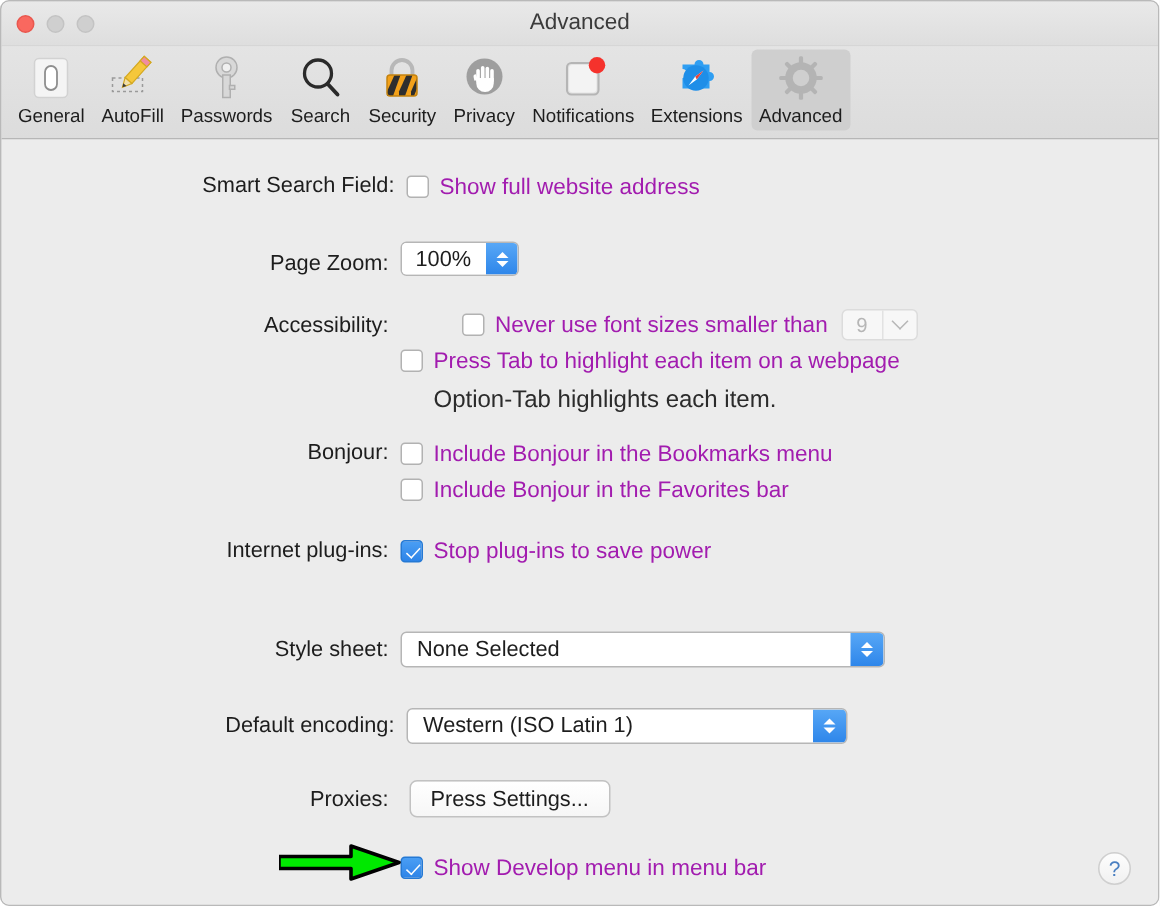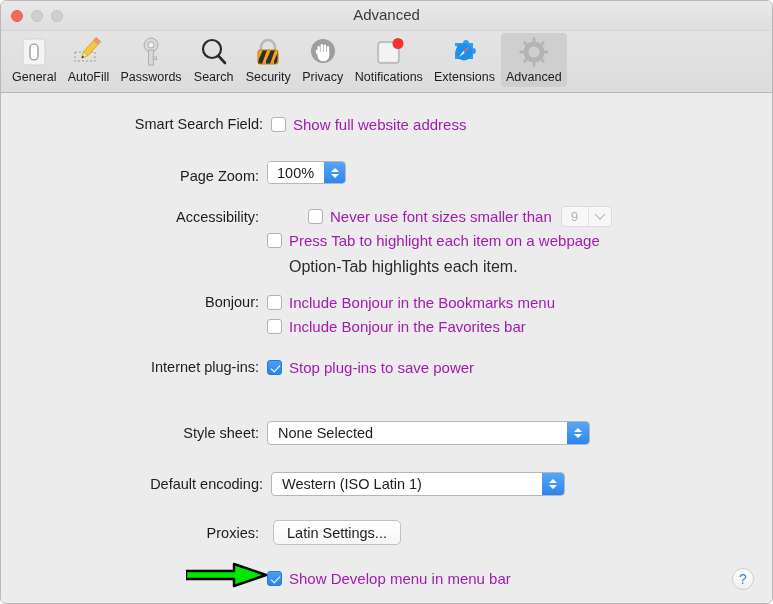--- a/index.html
+++ b/index.html
@@ -503,21 +503,21 @@
         <span class="pval">Western (ISO Latin 1)</span>
         <span class="parr">
           <span class="tri-up"></span>
           <span class="tri-dn"></span>
         </span>
       </div>
     </div>
 
     <div class="row" style="left:0; top:427px; align-items:center;">
       <div class="lbl" style="width:258px;">Proxies:</div>
-      <div class="pushbtn" style="margin-left:14px;">Latin Settings...</div>
+      <div class="pushbtn" style="margin-left:14px;">Press Settings...</div>
     </div>
 
     <div class="row" style="left:266px; top:477px;">
       <div class="cbrow">
         <span class="cb checked"></span>
         <span class="fieldtext">Show Develop menu in menu bar</span>
       </div>
     </div>
 
     <div class="helpbtn">?</div>

